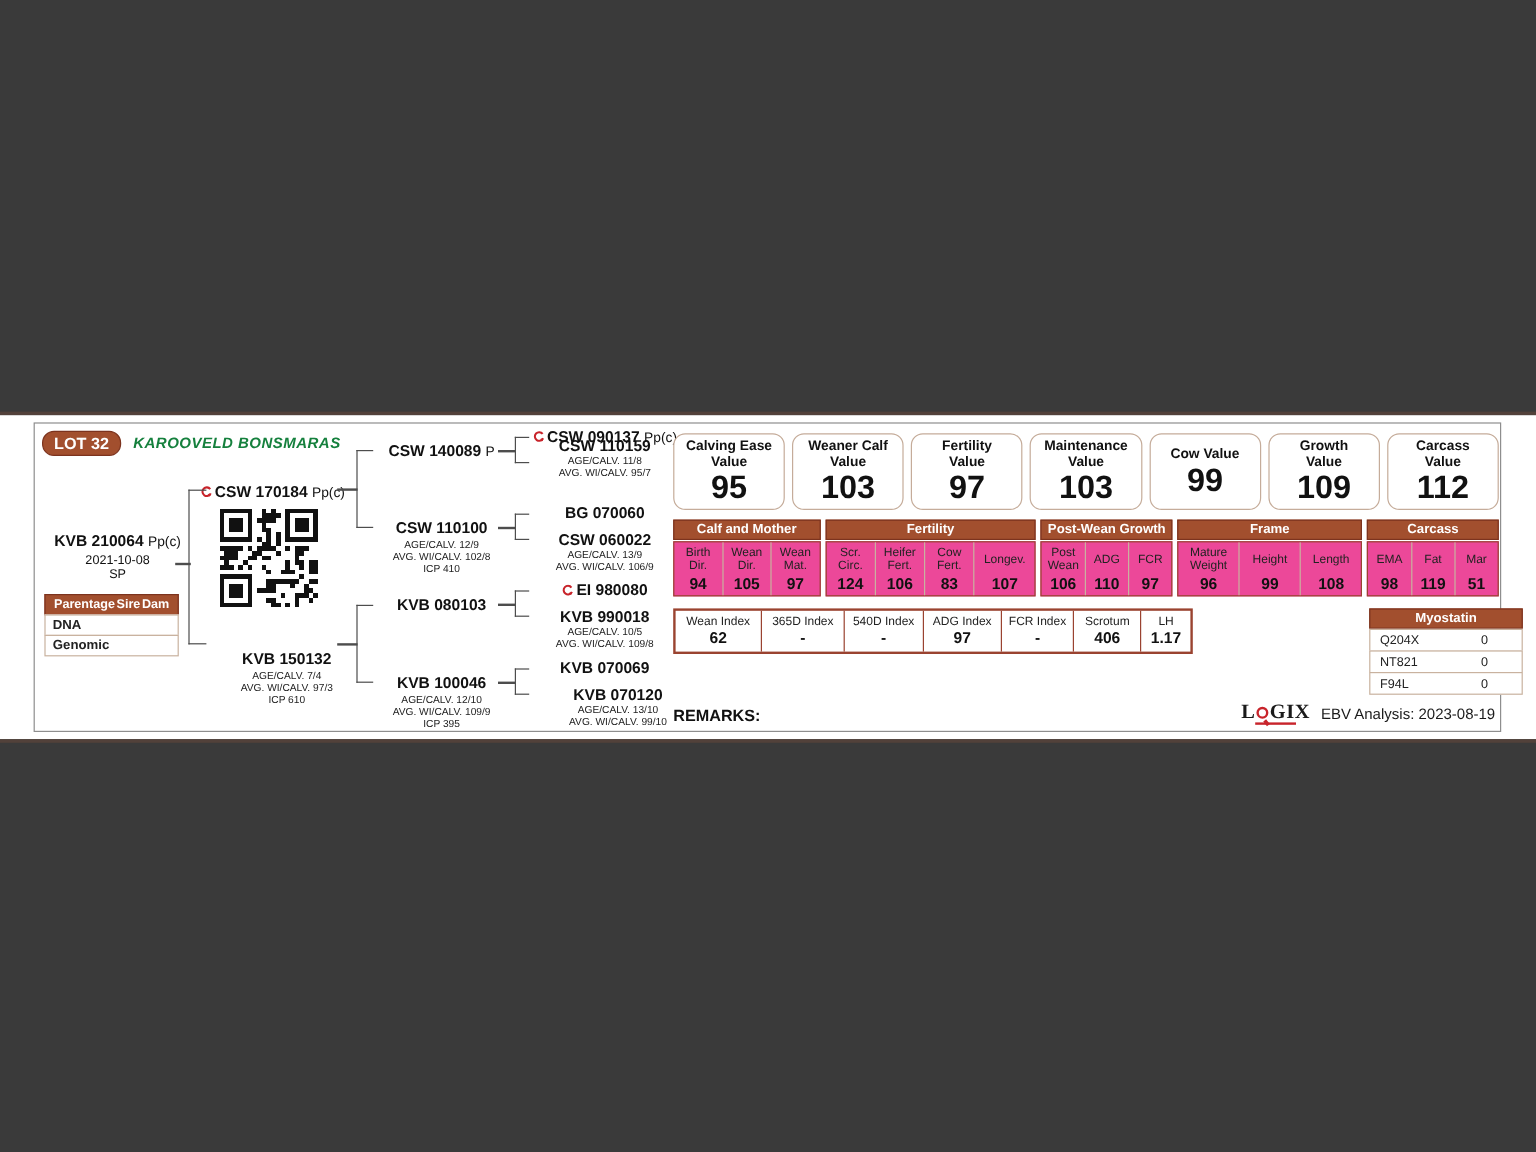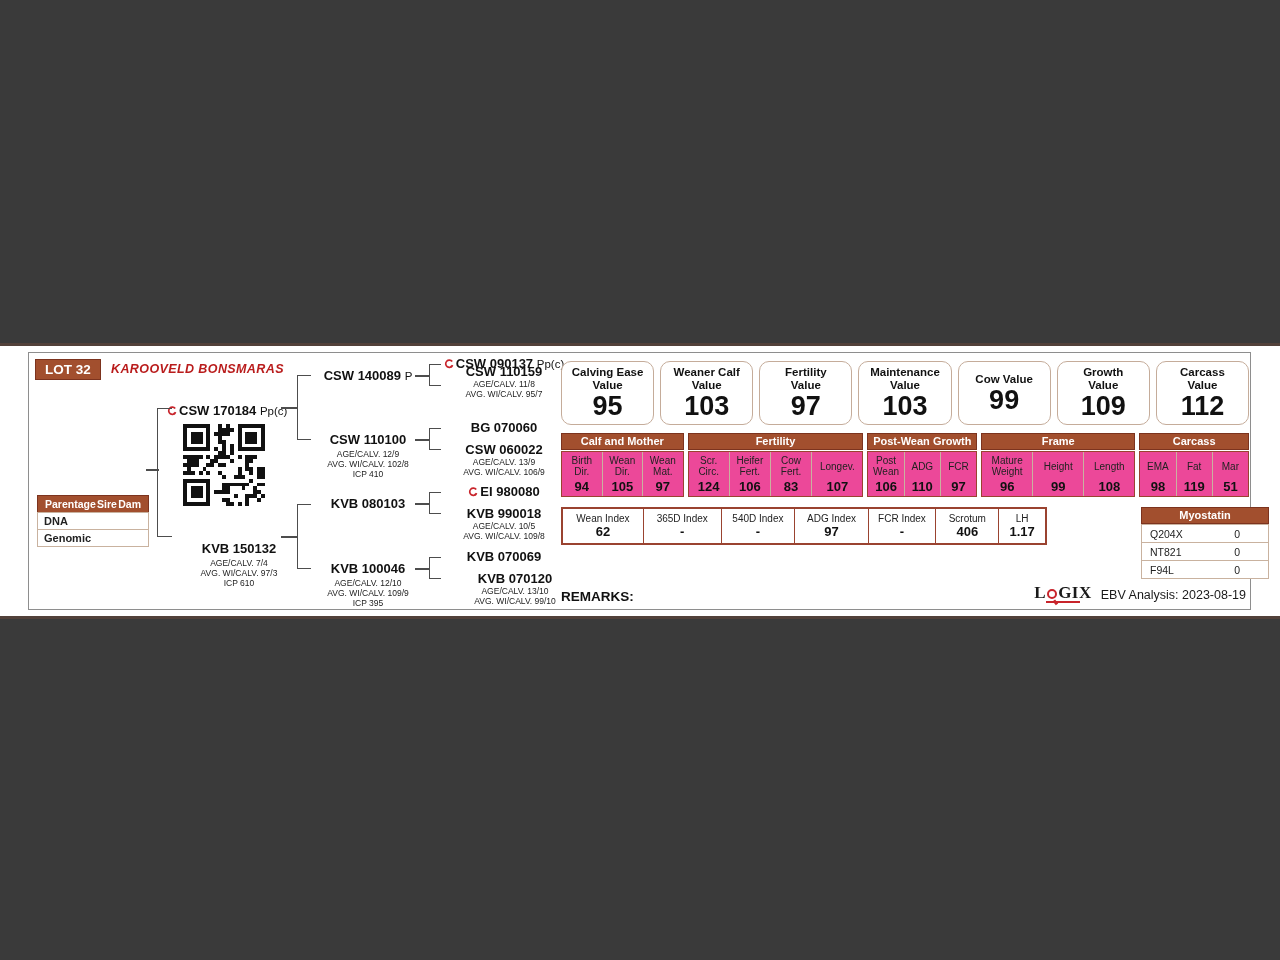--- a/index.html
+++ b/index.html
@@ -4,23 +4,23 @@
 <style>
   * { margin:0; padding:0; box-sizing:border-box; }
   body { background:#2e2e2e; font-family:"Liberation Sans", sans-serif; }
   .stage { position:relative; width:1280px; height:960px; background:#3a3a3a; overflow:hidden; }
   .band-line { position:absolute; left:0; width:1280px; height:3px; background:#52413a; }
   .white-strip { position:absolute; left:0; top:346px; width:1280px; height:270px; background:#ffffff; }
   .card { position:absolute; left:28px; top:352px; width:1223px; height:258px; background:#fff; border:1px solid #8e8e8e; }
 
   
   .lot-badge { position:absolute; left:6px; top:6px; background:#A24F2E; border:1px solid #7C331E;
-               color:#fff; font-weight:bold; font-size:13.5px; padding:2px 9px; border-radius:0; }
+               color:#fff; font-weight:bold; font-size:13.5px; padding:2px 9px; border-radius:10px; }
   .breeder { position:absolute; left:82px; top:9px; font-style:italic; font-weight:bold; font-size:12.5px;
-             letter-spacing:.4px; color:#b91c1c; }
+             letter-spacing:.4px; color:#15803d; }
   .pnode { position:absolute; text-align:center; color:#111; }
   .pid { font-size:13px; font-weight:bold; white-space:nowrap; }
   .pid .sfx { font-weight:normal; font-size:11.5px; }
   .pline { font-size:8.5px; line-height:10px; color:#222; }
   .picon { display:inline-block; width:10px; height:10px; vertical-align:-1px; margin-right:2px; }
   .sire-node { position:absolute; white-space:nowrap; color:#111; }
   .parentage { position:absolute; left:8px; top:142px; width:112px; }
   .parentage-hdr { background:#A24F2E; border:1px solid #7C331E; color:#fff; font-weight:bold;
                    font-size:10.5px; height:18px; display:flex; align-items:center;
                    justify-content:space-between; padding:0 7px; }
@@ -44,21 +44,21 @@
   .ebv-header { background:#A24F2E; border:1px solid #7C331E; color:#fff; font-weight:bold; font-size:11px;
                 height:17px; line-height:15px; text-align:center; margin-bottom:1px; }
   .ebv-body { display:flex; border:1.5px solid #9A4330; background:#ec4899; flex:1; }
   .ebv-col { flex:1; border-right:1px solid #C9B29F; display:flex; flex-direction:column; padding:1px 0 2px; }
   .ebv-col:last-child { border-right:none; }
   .ebv-label { font-size:10px; line-height:11px; color:#222; text-align:center; height:26px;
                display:flex; align-items:center; justify-content:center; padding:0 1px; }
   .ebv-value { font-size:13px; font-weight:bold; color:#111; text-align:center; }
 
   
-  .idx-table { position:absolute; left:532px; top:154px; width:486px; height:38px; display:flex;
+  .idx-table { position:absolute; left:532px; top:154px; width:433px; height:38px; display:flex;
                border:2px solid #9A4330; background:#fff; }
   .idx-cell { border-right:1.5px solid #9A4330; display:flex; flex-direction:column; justify-content:center;
               padding:2px 1px; }
   .idx-cell:last-child { border-right:none; }
   .idx-label { font-size:10px; color:#222; text-align:center; line-height:11px; }
   .idx-value { font-size:13px; font-weight:bold; color:#111; text-align:center; line-height:15px; }
 
   
   .myo { position:absolute; left:1112px; top:154px; width:128px; }
   .myo-hdr { background:#A24F2E; border:1px solid #7C331E; color:#fff; font-weight:bold; font-size:11px;
@@ -85,20 +85,25 @@
 <div class="stage">
   <div class="band-line" style="top:343px;"></div>
   <div class="white-strip"></div>
   <div class="band-line" style="top:616px;"></div>
 
   <div class="card">
 
     <div class="lot-badge">LOT 32</div>
     <div class="breeder">KAROOVELD BONSMARAS</div>
 
+    <div class="pnode" style="left:6px; top:90px; width:126px;">
+      <div class="pid"><span>KVB 210064</span> <span class="sfx">Pp(c)</span></div>
+      <div style="font-size:10.5px; margin-top:3px;">2021-10-08</div>
+      <div style="font-size:10.5px;">SP</div>
+    </div>
 
     <div class="parentage">
       <div class="parentage-hdr">
         <span>Parentage</span>
         <span>Sire</span>
         <span>Dam</span>
       </div>
       <div class="parentage-row">DNA</div>
       <div class="parentage-row">Genomic</div>
     </div>

